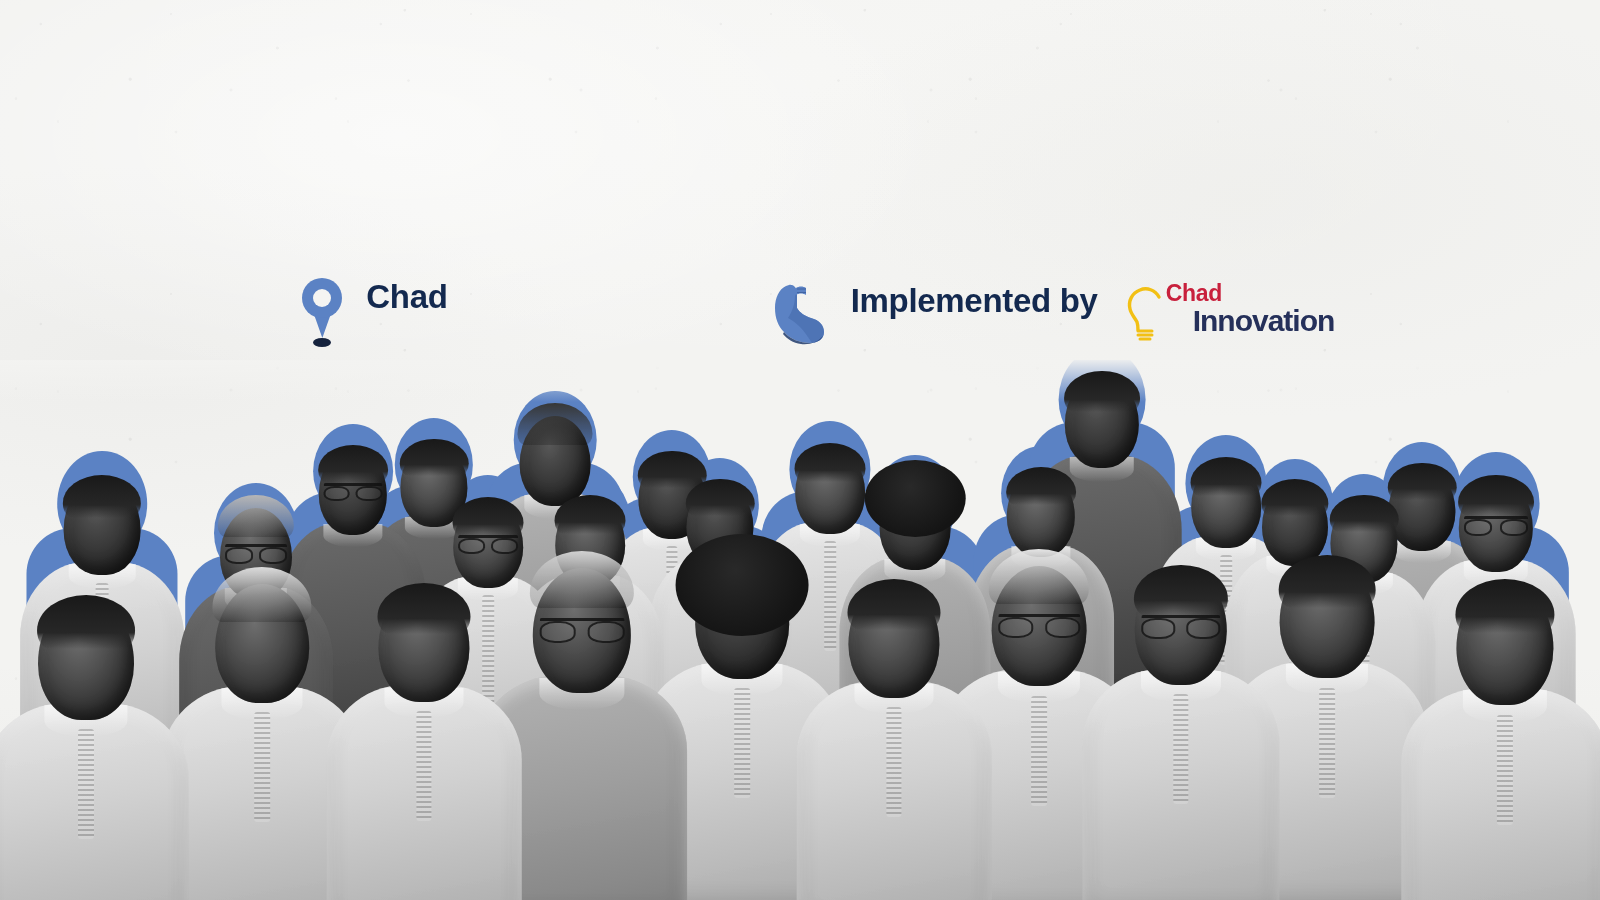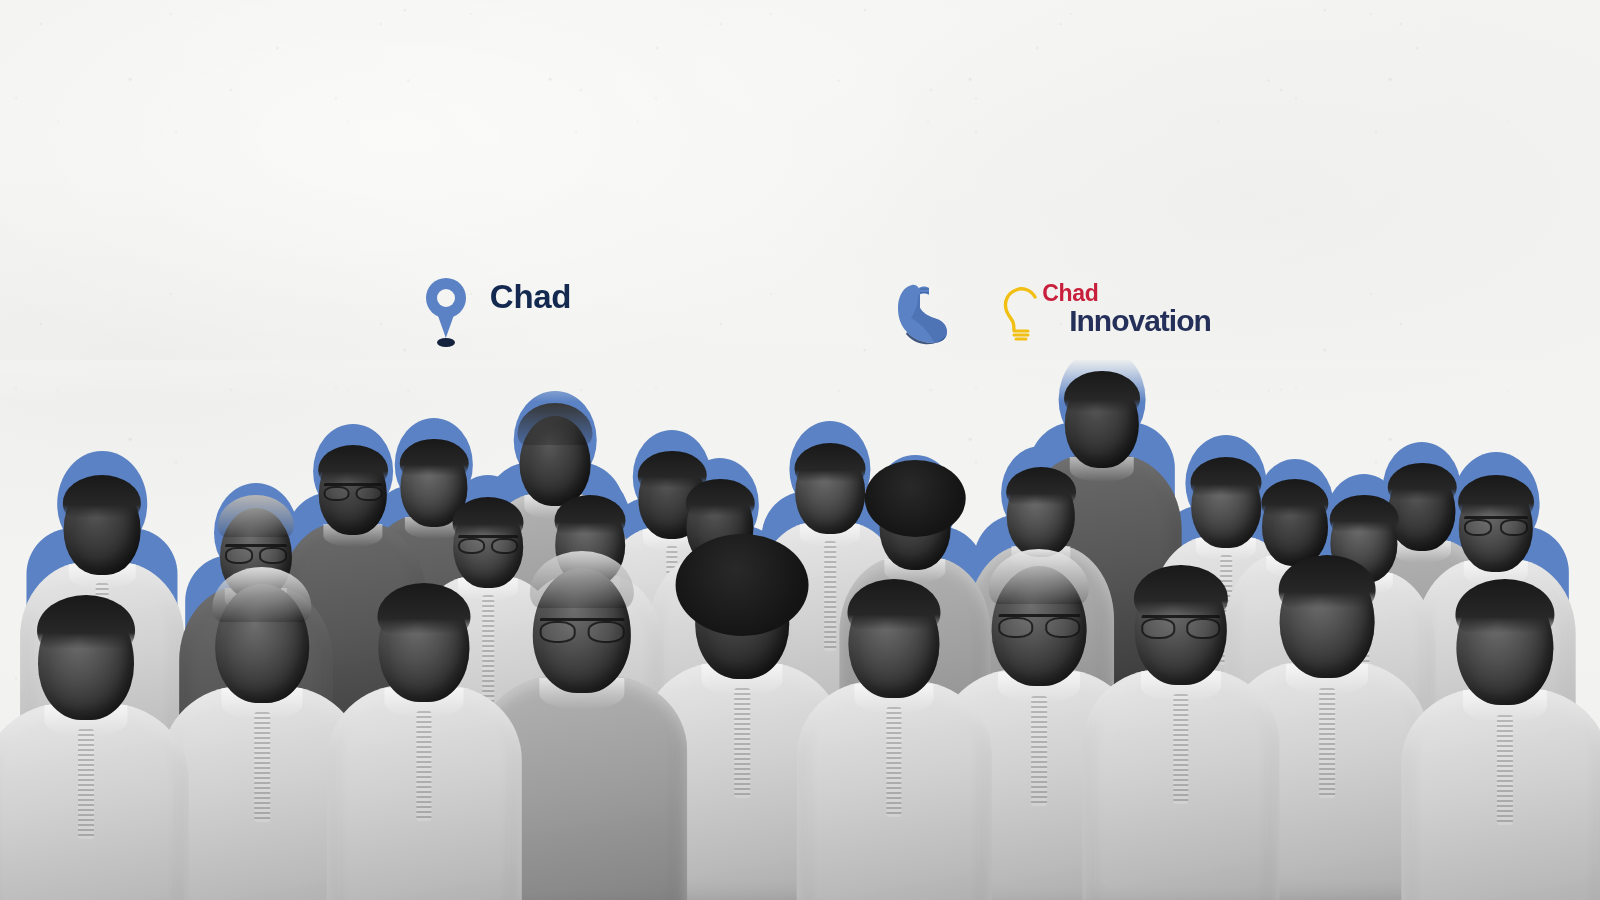--- a/index.html
+++ b/index.html
@@ -234,20 +234,21 @@
           <path d="M20 4 C13 7 9 16 9 26 C9 36 12 44 18 50 C24 57 34 61 44 61 C52 61 58 57 58 50
                    C58 43 53 38 45 36 C39 34 34 31 31 26 L31 10 C31 6 27 2 23 3 Z" fill="#5b82c4"></path>
           <path d="M31 10 L31 26 C34 31 39 34 45 36 C53 38 58 43 58 50 C58 56 53 60 46 61
                    C42 55 38 49 34 45 C30 41 26 38 22 36 C26 30 29 22 29 14 Z" fill="#4a6fb0" opacity=".75"></path>
           <path d="M18 50 C24 57 34 61 44 61 C50 61 55 58 57 54 C52 60 44 63 35 62
                    C27 61 21 57 17 52 Z" fill="#1e3a6b" opacity=".85"></path>
           <path d="M30 6 C33 4 37 4 40 6 L40 13 C37 11 33 11 30 13 Z" fill="#5b82c4"></path>
           <path d="M31 7 L40 7 M31 10.5 L40 10.5" stroke="#2d4f8a" stroke-width="1.2" opacity=".55"></path>
         </svg>
       </div>
+      <div class="meta-label">Implemented by</div>
 
       <div class="logo-wrap">
         <svg class="bulb" viewBox="0 0 44 58">
           <path d="M37 13 C33 6 25 3 18 6 C10 9 6 17 8 25 C9 30 13 34 15 38 C16 41 16 44 16 46" fill="none" stroke="#f2c014" stroke-width="3.4" stroke-linecap="round"></path>
           <path d="M16 47 L30 47 M16 51 L30 51 M18 55 L28 55" fill="none" stroke="#f2c014" stroke-width="3" stroke-linecap="round"></path>
         </svg>
         <div class="logo-text">
           <div class="logo-chad">Chad</div>
           <div class="logo-innov">Innovation</div>
         </div>

